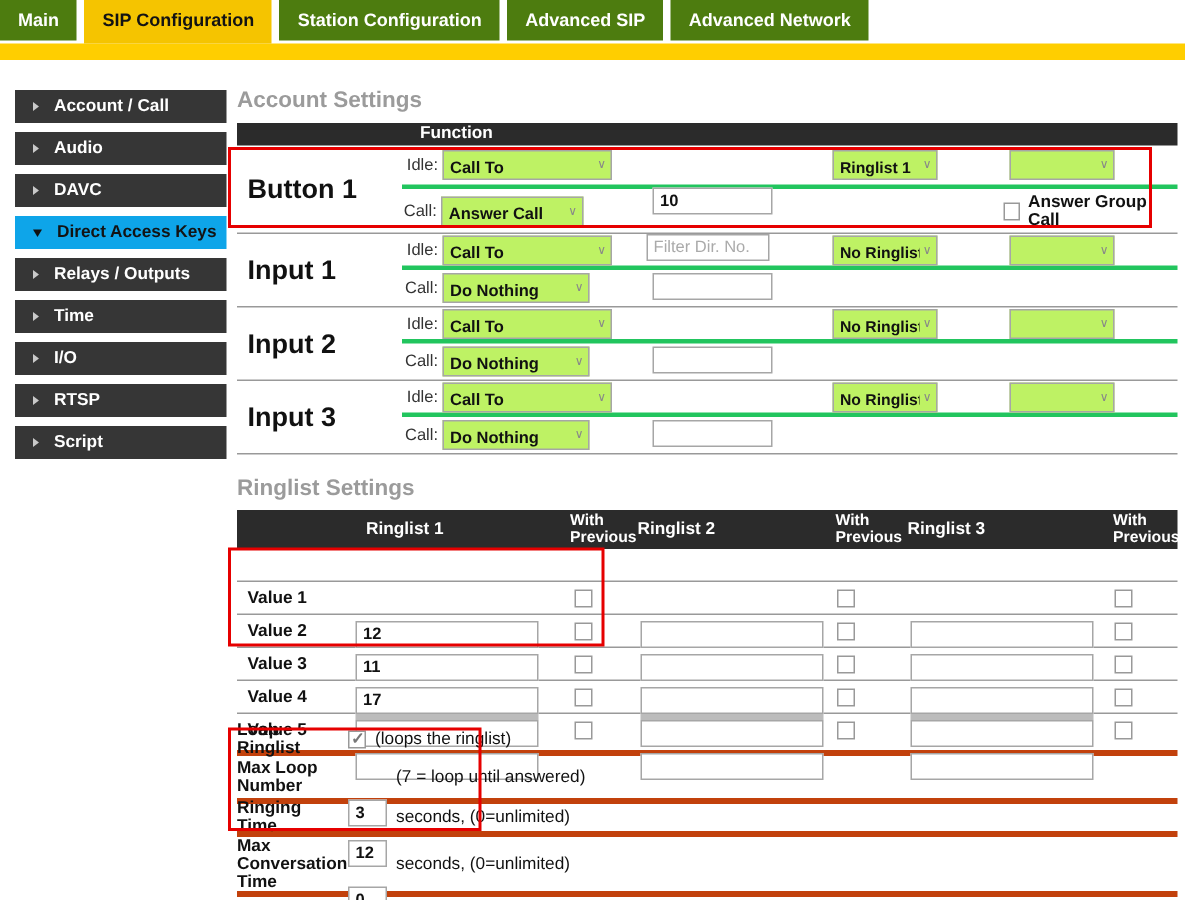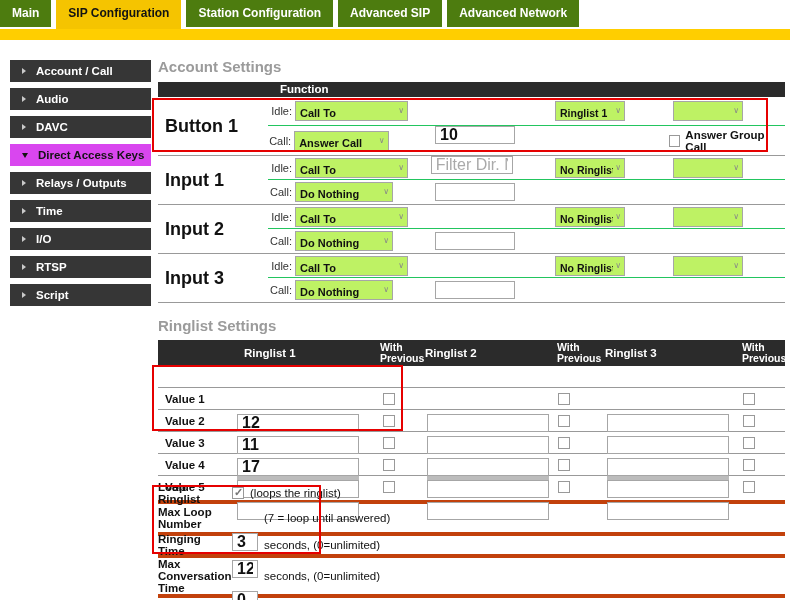--- a/index.html
+++ b/index.html
@@ -12,55 +12,55 @@
   .tab { height:27px; line-height:27px; background:#4d7c0f; color:#fff; font-size:12px; font-weight:700;
          padding:0 12px; cursor:pointer; white-space:nowrap; }
   .tab.active { height:29px; background:#f5c400; color:#131313; }
   .accent-bar { position:absolute; left:0; top:29px; width:790px; height:11px; background:#ffce00; z-index:2; }
 
   
   .sidebar { position:absolute; left:10px; top:60px; width:141px; }
   .side-item { width:141px; height:22px; margin-bottom:6px; background:#363636; color:#fff;
                display:flex; align-items:center; padding-left:12px; gap:10px; cursor:pointer;
                font-size:11.5px; font-weight:700; }
-  .side-item.active { background:#d946ef; color:#131313; }
+  .side-item.active { background:#0ea5e9; color:#131313; }
   .tri-right { width:0; height:0; border-top:3.5px solid transparent; border-bottom:3.5px solid transparent;
                border-left:4.5px solid #c9c9c9; }
   .tri-down  { width:0; height:0; border-left:3.5px solid transparent; border-right:3.5px solid transparent;
                border-top:5px solid #111; }
 
   
   .main { position:absolute; left:150px; top:55px; width:640px; padding-left:8px; }
   .section-h { font-size:15px; line-height:18px; font-weight:700; color:#9b9b9b; padding-top:3px; margin-bottom:6px; }
   .section-h.second { margin-top:14px; padding-top:0; margin-bottom:5px; }
 
   
   .func-header { width:627px; height:15px; background:#2b2b2b; color:#fff; font-size:11.5px; font-weight:700;
                  line-height:15px; padding-left:122px; }
   .acc-row { width:627px; display:flex; border-bottom:1px solid #999; }
   .acc-label { width:110px; display:flex; align-items:center; padding-left:7px;
                font-size:18px; font-weight:700; color:#111; }
   .acc-body { flex:1; }
   .sub-row { display:flex; align-items:center; }
   .acc-row.btn .sub-row { height:29px; }
   .acc-row.inp .sub-row { height:24px; }
-  .sub-row.first { border-bottom:1px solid #22c55e; }
+  .sub-row.first { border-bottom:3px solid #22c55e; }
   .f-label { width:24px; text-align:right; margin-right:3px; font-size:11px; color:#333; }
 
   .sel { position:relative; display:inline-block; height:20px; }
   .sel select { appearance:none; -webkit-appearance:none; -moz-appearance:none; width:100%; height:20px;
                 border:1px solid #a6a6a6; background:#bef264; border-radius:0; color:#111;
                 font-family:"Liberation Sans",sans-serif; font-size:11px; font-weight:700; padding:4px 14px 0 4px; }
   .sel .chev { position:absolute; right:4px; top:50%; transform:translateY(-55%); font-size:8px; color:#888; pointer-events:none; }
   .w113 { width:113px; } .w98 { width:98px; } .w70 { width:70px; }
   .w70 select { font-size:10.5px; padding-right:11px; }
   .ml40 { margin-left:40px; } .ml48 { margin-left:48px; }
 
   input[type="text"] { border:1px solid #a6a6a6; height:18px; font-family:"Liberation Sans",sans-serif;
-                       font-size:16px; font-weight:700; color:#111; padding:0 4px; background:#fff;margin-top:48px; }
+                       font-size:11px; font-weight:700; color:#111; padding:0 4px; background:#fff;margin-top:48px; }
   input[type="text"]::placeholder { color:#aaa; font-weight:400; }
   .num { width:80px; margin-left:27px; }
   .filter { width:82px; margin-left:42px; }
   .group { margin-left:156px; display:flex; align-items:center; gap:5px; }
   .group-label { font-size:11.5px; font-weight:700; color:#111; }
 
   input[type="checkbox"] { appearance:none; -webkit-appearance:none; width:12px; height:12px;
                            border:1px solid #999; background:#fff; position:relative; cursor:pointer; }
   input[type="checkbox"]:checked::after { content:"\2713"; position:absolute; left:1px; top:-2px;
                                           font-size:11px; color:#777; font-weight:700; }

